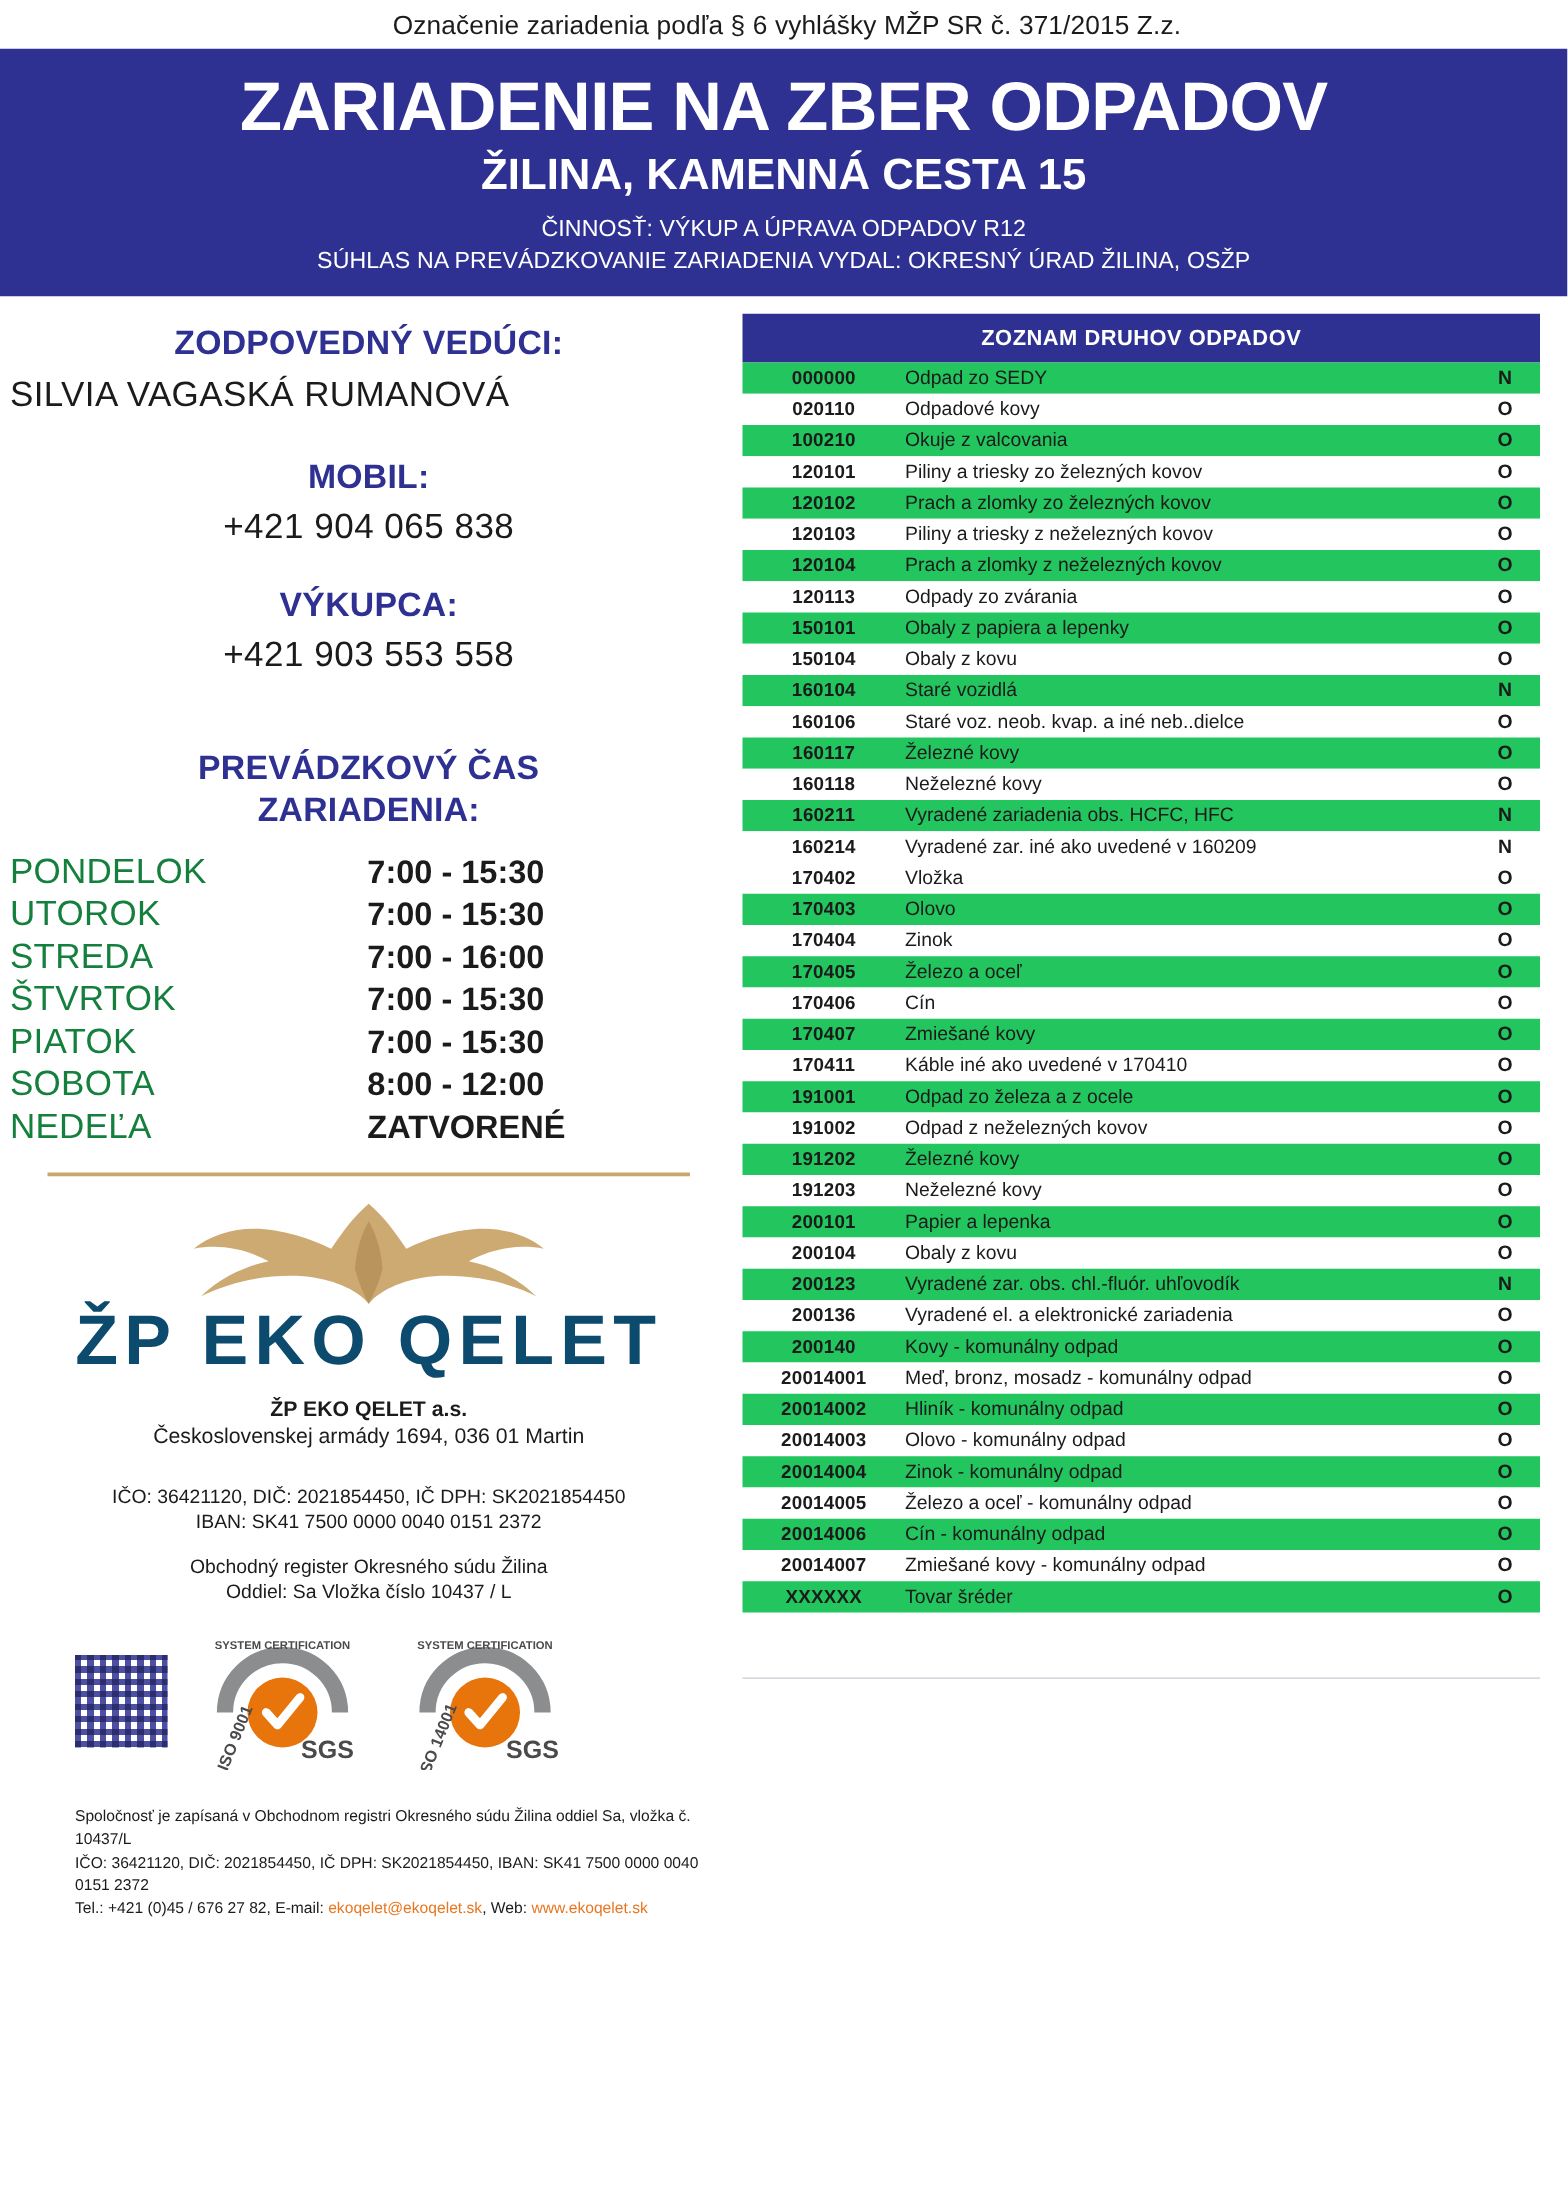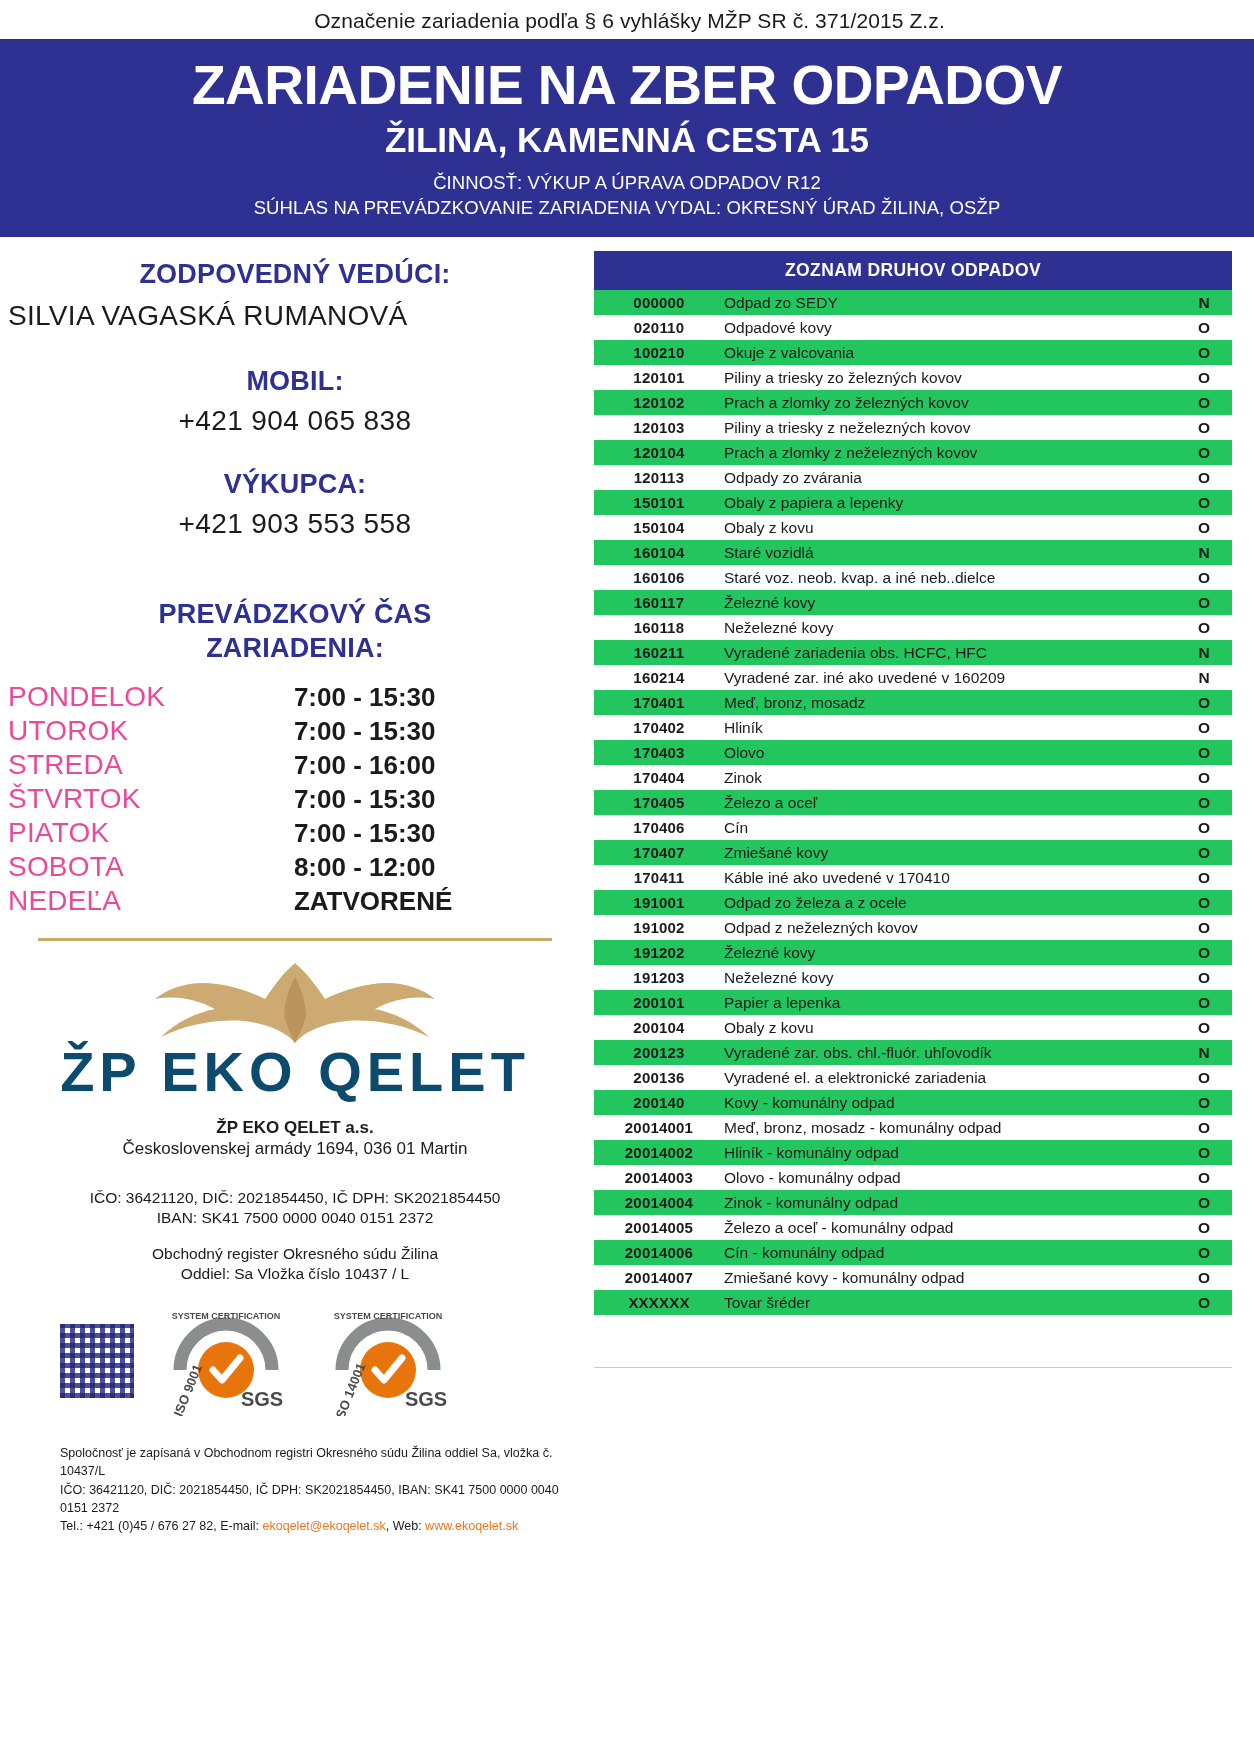--- a/index.html
+++ b/index.html
@@ -100,21 +100,21 @@
     margin: 14px 0 0 0;
     width: 100%;
     border-collapse: collapse;
   }
   .hours-table td {
     padding: 1px 0;
     vertical-align: baseline;
   }
   .day-cell {
     font-size: 28px;
-    color: #ec4899;
+    color: #15803d;
     text-align: left;
     padding-left: 28px;
     letter-spacing: 0.2px;
     white-space: nowrap;
   }
   .time-cell {
     font-size: 26px;
     font-weight: bold;
     color: #1b1b1b;
     text-align: left;
@@ -434,28 +434,23 @@
           <tr class="odd">
             <td class="code">160211</td>
             <td class="desc">Vyradené zariadenia obs. HCFC, HFC</td>
             <td class="cat">N</td>
           </tr>
           <tr class="even">
             <td class="code">160214</td>
             <td class="desc">Vyradené zar. iné ako uvedené v 160209</td>
             <td class="cat">N</td>
           </tr>
-          <tr class="odd">
-            <td class="code">170401</td>
-            <td class="desc">Meď, bronz, mosadz</td>
-            <td class="cat">O</td>
-          </tr>
           <tr class="even">
             <td class="code">170402</td>
-            <td class="desc">Hliník</td>
+            <td class="desc">Vložka</td>
             <td class="cat">O</td>
           </tr>
           <tr class="odd">
             <td class="code">170403</td>
             <td class="desc">Olovo</td>
             <td class="cat">O</td>
           </tr>
           <tr class="even">
             <td class="code">170404</td>
             <td class="desc">Zinok</td>

